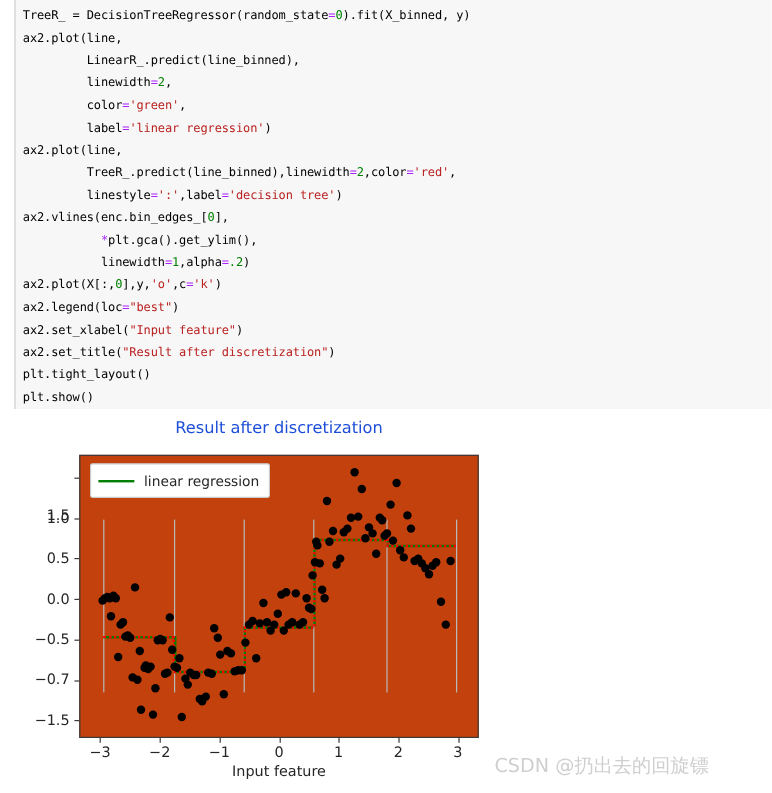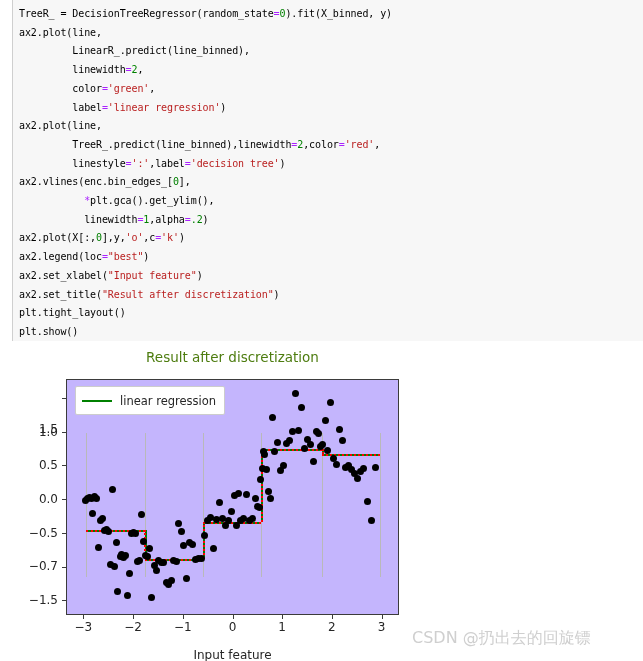--- a/index.html
+++ b/index.html
@@ -44,32 +44,32 @@
     left: 0px; top: 341px;
     width: 643px; height: 320px;
     background: #ffffff;
   }
   #fig-title {
     position: absolute;
     left: 66px; top: 8px;
     width: 333px;
     text-align: center;
     font-size: 13.5px;
-    color: #4d7c0f;
+    color: #1d4ed8;
     font-family: "DejaVu Sans", sans-serif;
   }
 
   
   #axes {
     position: absolute;
     left: 66px; top: 38px;
     width: 333px; height: 236px;
     border: 1.1px solid #3b3b3b;
     box-sizing: border-box;
-    background: #c4b5fd;
+    background: #c2410c;
     overflow: hidden;
   }
   .binline {
     position: absolute;
     top: 53px;
     width: 1px; height: 144px;
     background: #b9b9b9;
   }
   .dot {
     position: absolute;
@@ -131,21 +131,20 @@
     top: 274px; width: 1px; height: 4px;
     background: #3b3b3b;
   }
   #xlabel {
     position: absolute;
     left: 66px; top: 295px;
     width: 333px;
     text-align: center;
     font-size: 12px;
     color: #262626;
-    margin-top: 12px;
   }
 
   
   #legend {
     position: absolute;
     left: 8px; top: 6px;
     background: #ffffff;
     border: 1px solid #cccccc;
     border-radius: 2px;
     padding: 5px 8px 5px 6px;

